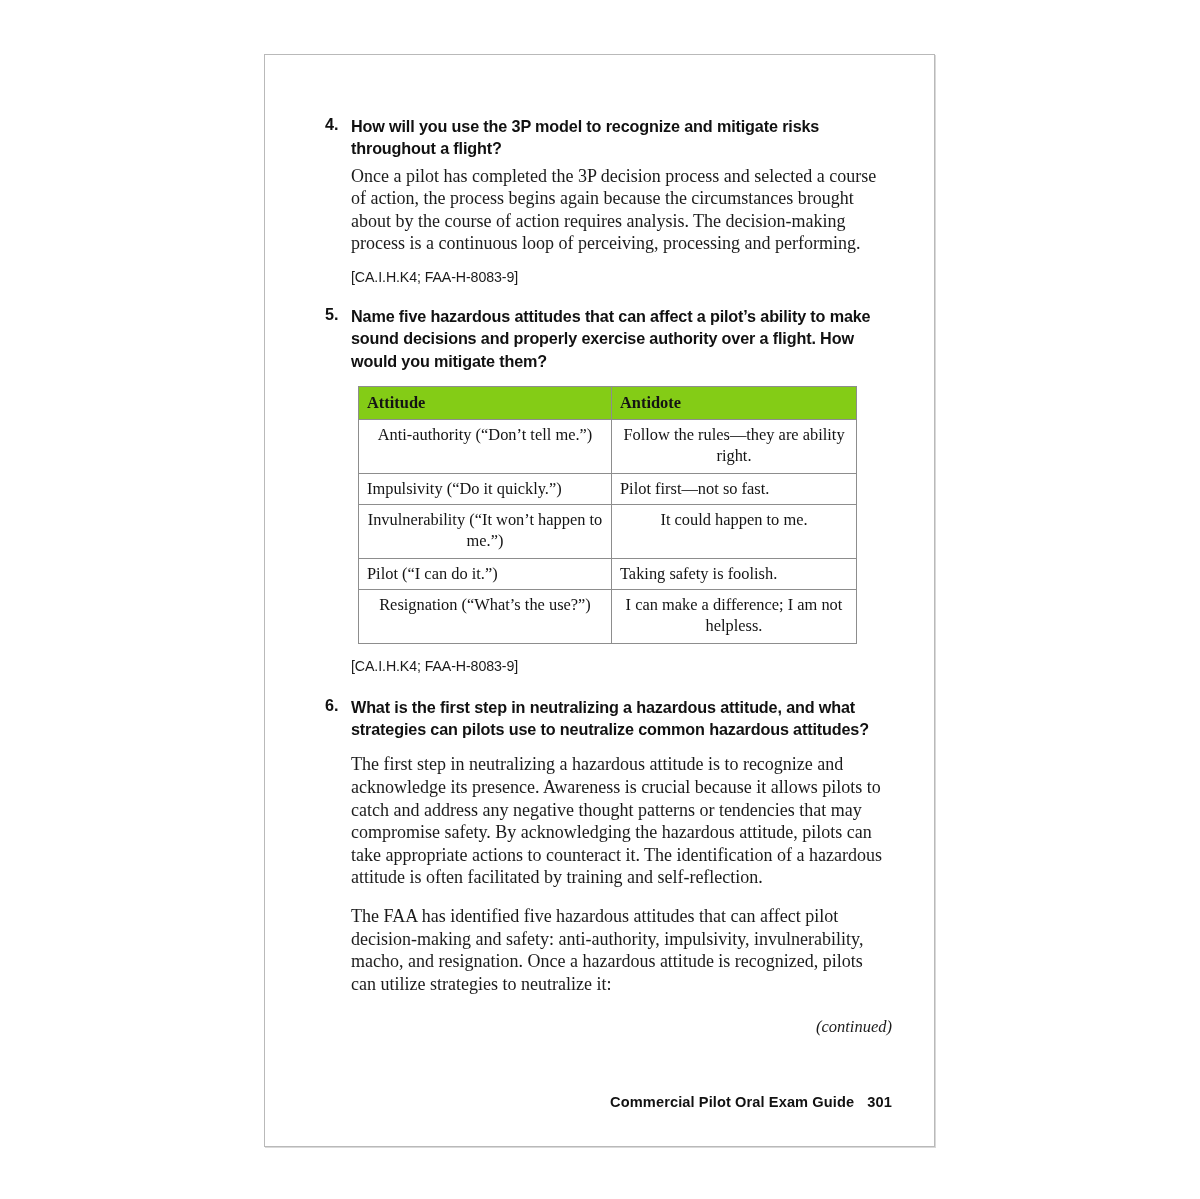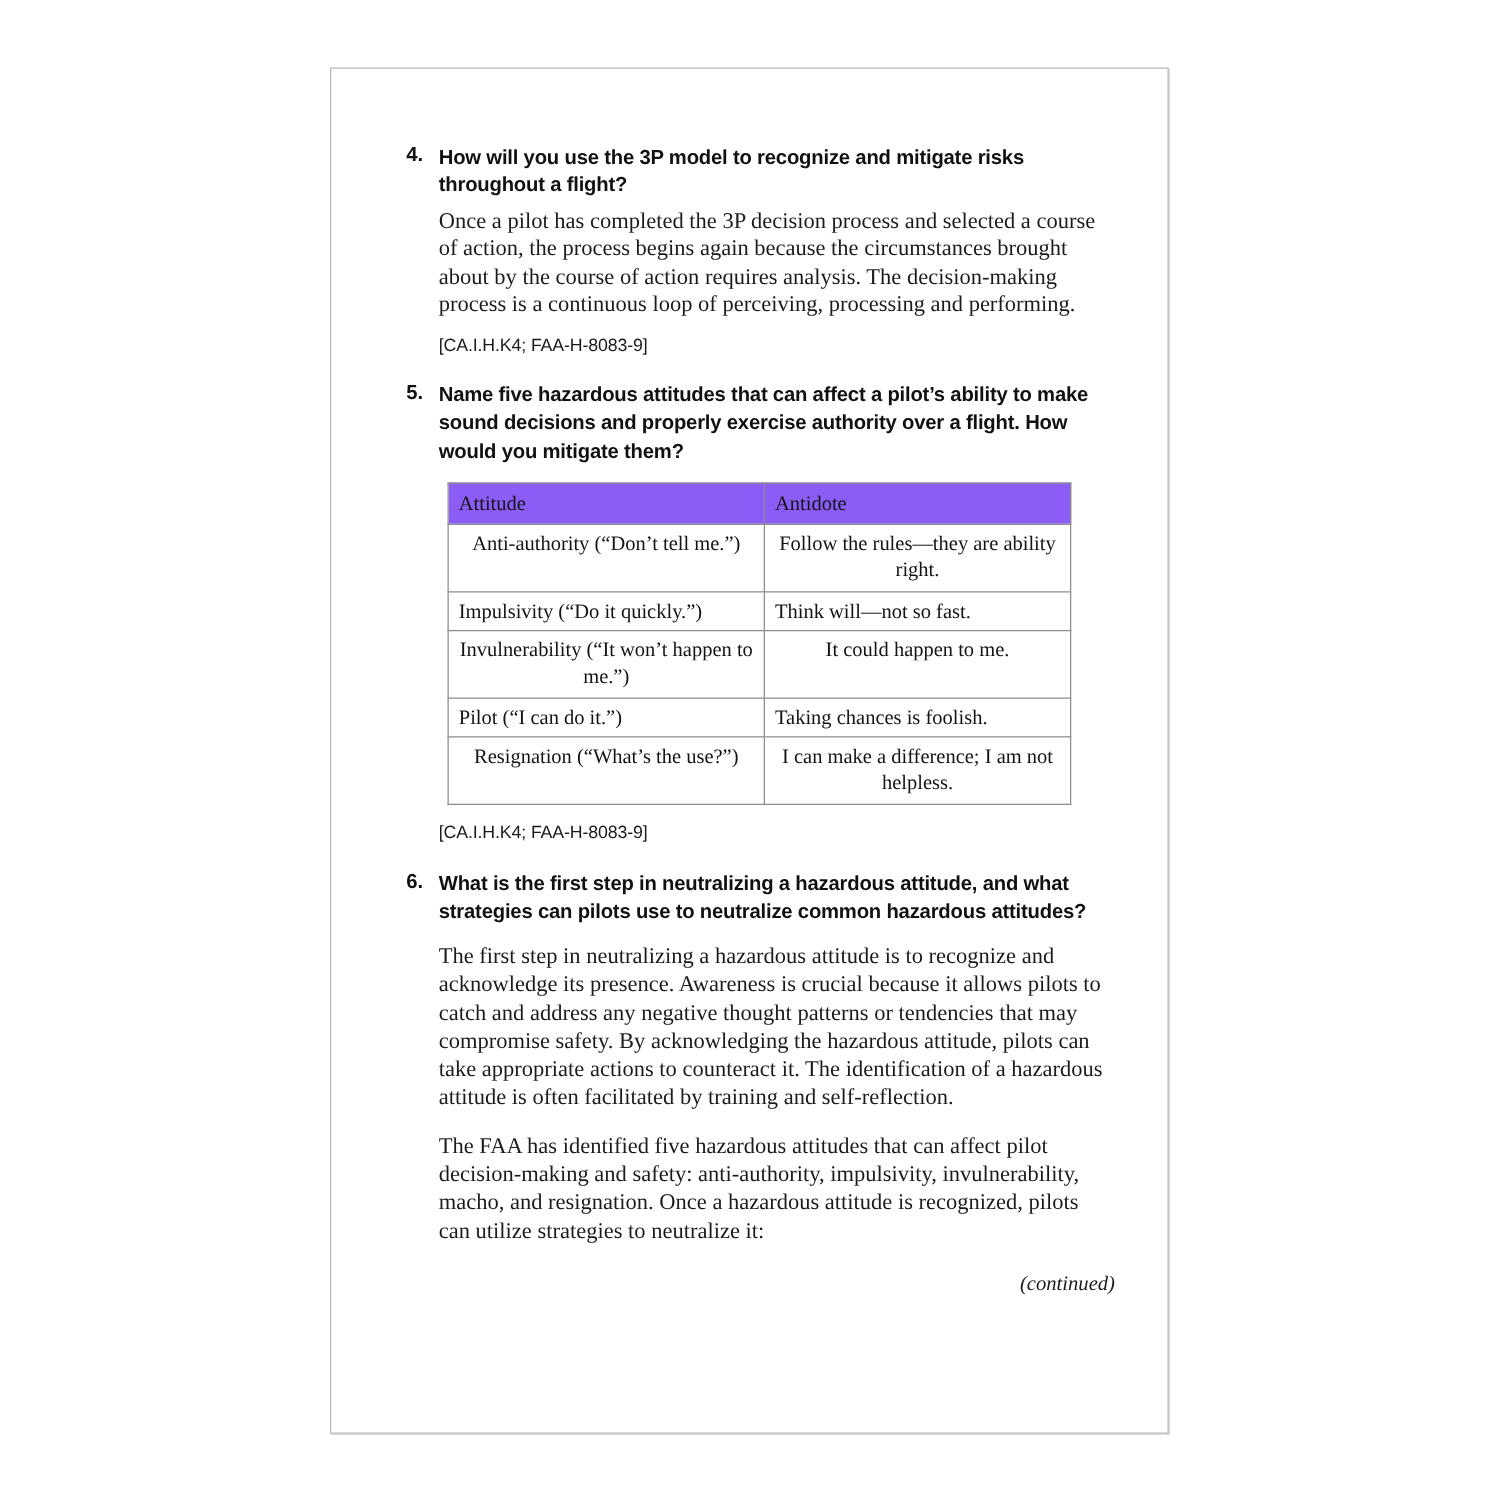--- a/index.html
+++ b/index.html
@@ -113,22 +113,22 @@
   .attitude-table th,
   .attitude-table td {
     border: 1px solid #8d8d8d;
     vertical-align: top;
     padding: 4px 8px 5px 8px;
     font-size: 16.4px;
     line-height: 21px;
     color: #141414;
   }
   .attitude-table th {
-    background: #8b5cf6;
-    font-weight: 400;
+    background: #84cc16;
+    font-weight: 700;
     text-align: left;
     padding-top: 5px;
     padding-bottom: 6px;
   }
   .attitude-table col.c1 { width: 253px; }
   .attitude-table col.c2 { width: 245px; }
   .row-tall td { height: 44px; text-align: center; }
 
   
   .footer {
@@ -179,29 +179,29 @@
             <th>Antidote</th>
           </tr>
         </thead>
         <tbody>
           <tr class="row-tall">
             <td>Anti-authority (“Don’t tell me.”)</td>
             <td>Follow the rules—they are ability right.</td>
           </tr>
           <tr>
             <td>Impulsivity (“Do it quickly.”)</td>
-            <td>Think will—not so fast.</td>
+            <td>Pilot first—not so fast.</td>
           </tr>
           <tr class="row-tall">
             <td>Invulnerability (“It won’t happen to me.”)</td>
             <td>It could happen to me.</td>
           </tr>
           <tr>
             <td>Pilot (“I can do it.”)</td>
-            <td>Taking chances is foolish.</td>
+            <td>Taking safety is foolish.</td>
           </tr>
           <tr class="row-tall">
             <td>Resignation (“What’s the use?”)</td>
             <td>I can make a difference; I am not helpless.</td>
           </tr>
         </tbody>
       </table>
 
       <p class="cite">[CA.I.H.K4; FAA-H-8083-9]</p>
     </div>
@@ -209,15 +209,19 @@
     <div class="spacer-q6"></div>
 
     <div class="qblock">
       <div class="qnum">6.</div>
       <p class="qtext">What is the first step in neutralizing a hazardous attitude, and what strategies can pilots use to neutralize common hazardous attitudes?</p>
       <p class="answer" style="margin-top:13px;">The first step in neutralizing a hazardous attitude is to recognize and acknowledge its presence. Awareness is crucial because it allows pilots to catch and address any negative thought patterns or tendencies that may compromise safety. By acknowledging the hazardous attitude, pilots can take appropriate actions to counteract it. The identification of a hazardous attitude is often facilitated by training and self-reflection.</p>
       <p class="answer">The FAA has identified five hazardous attitudes that can affect pilot decision-making and safety: anti-authority, impulsivity, invulnerability, macho, and resignation. Once a hazardous attitude is recognized, pilots can utilize strategies to neutralize it:</p>
       <p class="continued">(continued)</p>
     </div>
 
+    <div class="footer">
+      <span>Commercial Pilot Oral Exam Guide</span>
+      <span class="pagenum">301</span>
+    </div>
 
   </div>
 </div>
 
 </body></html>

